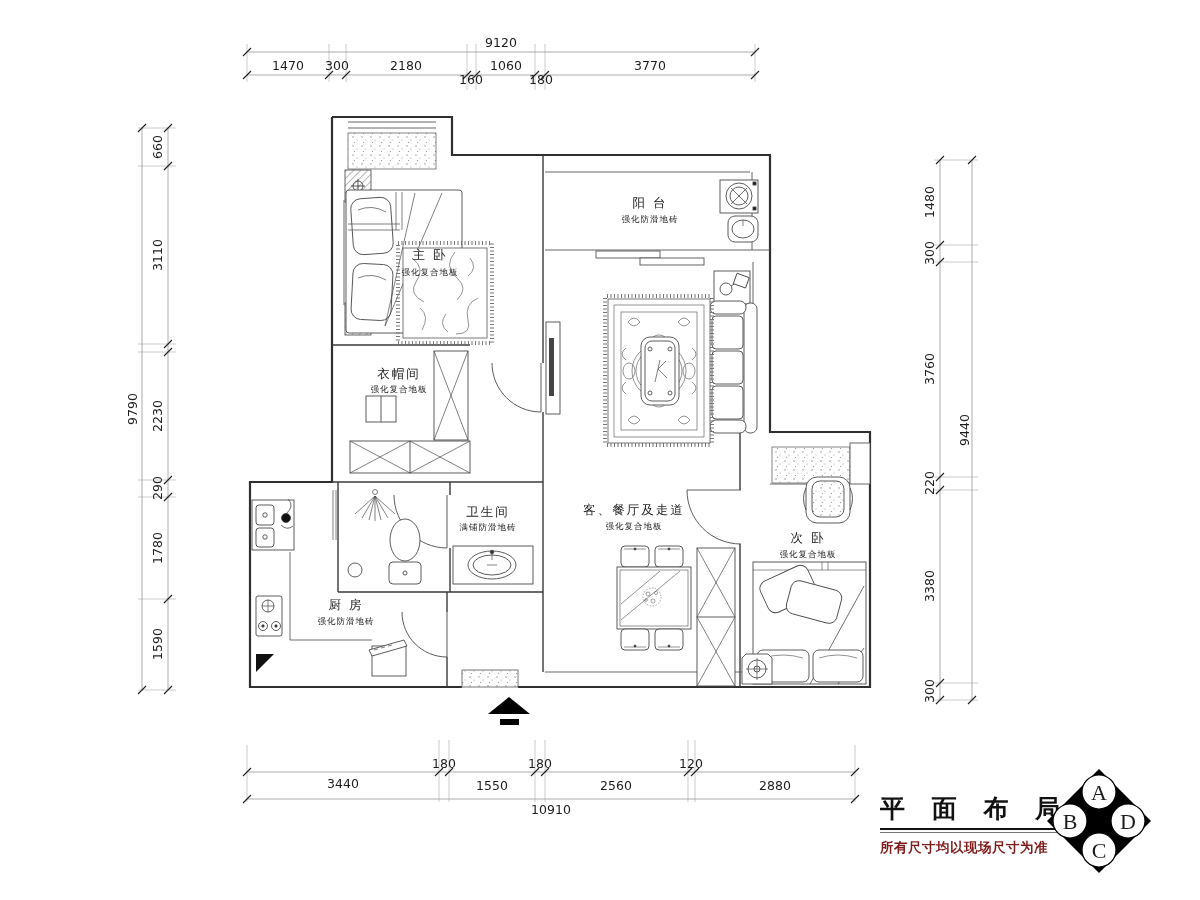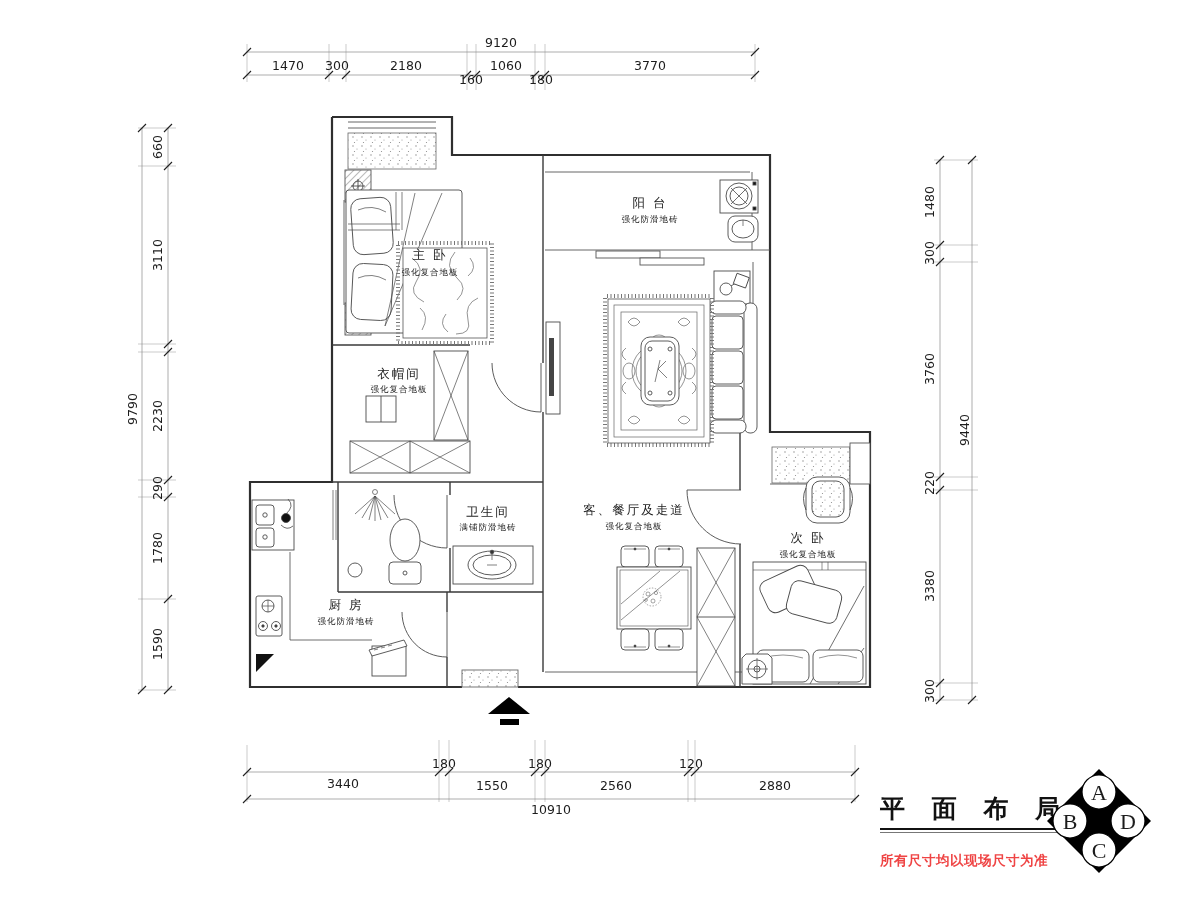--- a/index.html
+++ b/index.html
@@ -9,21 +9,21 @@
   svg text{fill:#1c1c1c;}
   .dimtxt{font-size:12.5px;}
   .dimtot{font-size:12.5px;}
   .roomname{font-size:12.5px;letter-spacing:2px;}
   .roomfloor{font-size:8.5px;letter-spacing:1px;}
   
   #titleblock{position:absolute;left:880px;top:792px;width:185px;}
   #tb-title{font-size:25px;font-weight:bold;color:#111;letter-spacing:9px;white-space:nowrap;}
   #tb-rule1{height:2px;background:#111;margin-top:3px;width:182px;}
   #tb-rule2{height:1px;background:#777;margin-top:2px;width:182px;}
-  #tb-note{font-size:13.5px;font-weight:bold;color:#ef4444;margin-top:19px;letter-spacing:0.5px;white-space:nowrap;}
+  #tb-note{font-size:13.5px;font-weight:bold;color:#7f1d1d;margin-top:6px;letter-spacing:0.5px;white-space:nowrap;}
   #logo{position:absolute;left:1043px;top:765px;}
 </style>
 </head>
 <body>
 
 <div id="canvas">
 <svg width="1200" height="900" viewBox="0 0 1200 900">
 <defs>
   <pattern id="stipple" width="9" height="9" patternUnits="userSpaceOnUse">
     <circle cx="2" cy="2" r="0.7" fill="#888"></circle>

